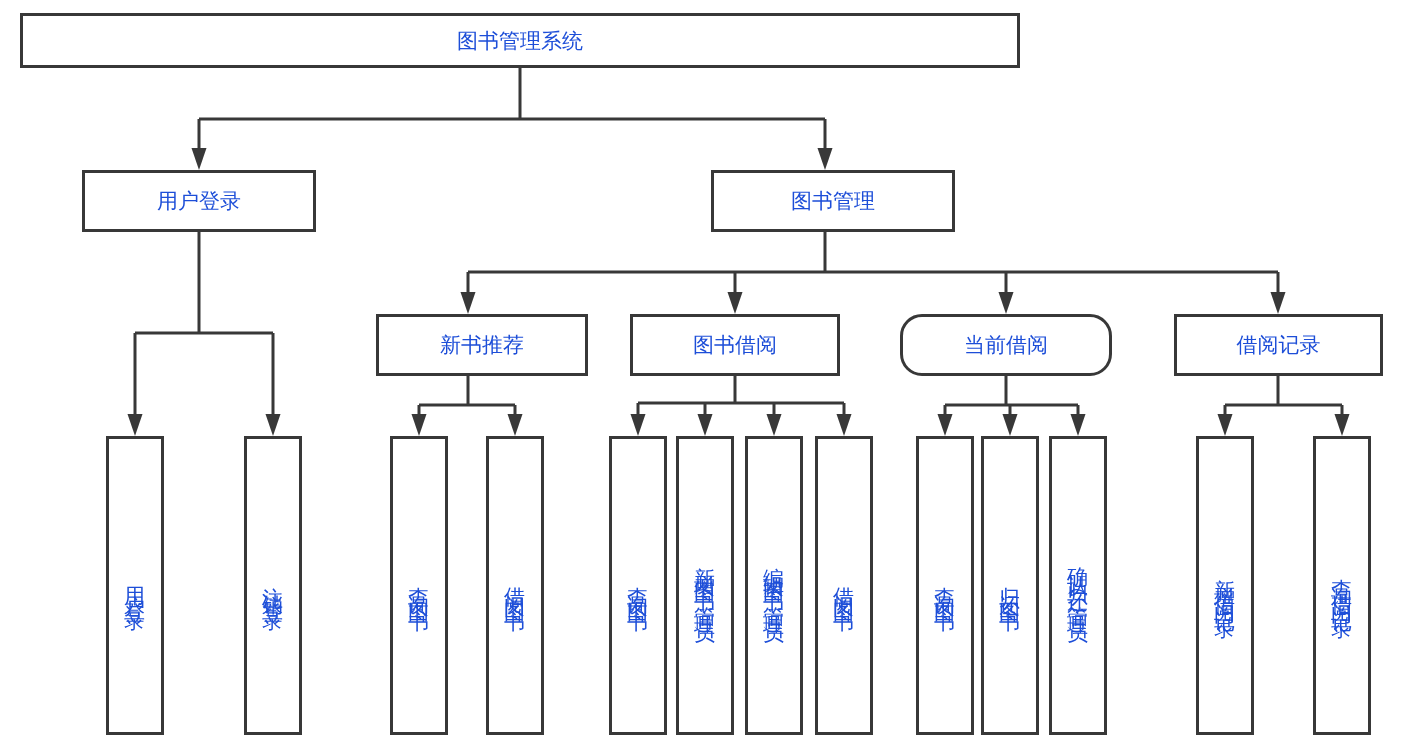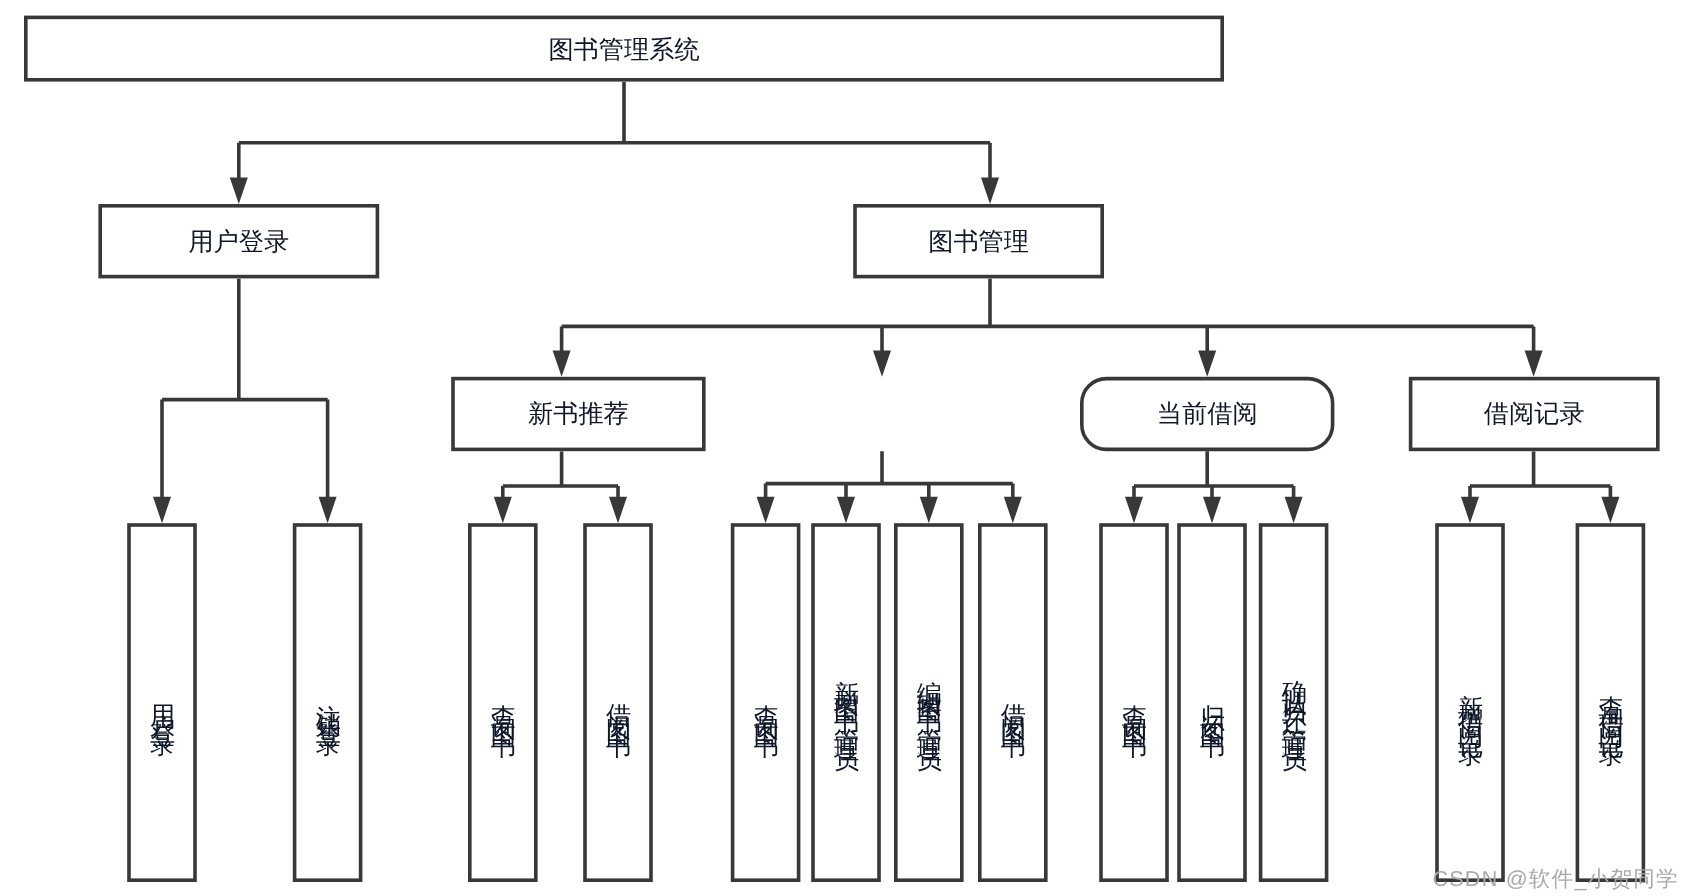--- a/index.html
+++ b/index.html
@@ -12,36 +12,36 @@
   }
   #connectors{position:absolute;left:0;top:0;width:1405px;height:747px;}
   .box{
     position:absolute;
     box-sizing:border-box;
     background:#ffffff;
     border:3px solid #383838;
     display:flex;
     align-items:center;
     justify-content:center;
-    color:#0f172a;
+    color:#1d4ed8;
     font-size:21px;
     text-align:center;
     z-index:2;
   }
   .leaf span{
     writing-mode:vertical-rl;
     text-orientation:mixed;
     letter-spacing:8px;
     line-height:1.1;
   }
   
   #root-box{left:20px;top:13px;width:1000px;height:55px;}
   
   #n-user-login{left:82px;top:170px;width:234px;height:62px;}
-  #n-book-mgmt{left:711px;top:170px;width:209px;height:62px;}
+  #n-book-mgmt{left:711px;top:170px;width:244px;height:62px;}
   
   #n-new-book{left:376px;top:314px;width:212px;height:62px;}
   #n-borrow{left:630px;top:314px;width:210px;height:62px;}
   #n-current{left:900px;top:314px;width:212px;height:62px;border-radius:22px;}
   #n-records{left:1174px;top:314px;width:209px;height:62px;}
   
   .leaf{top:436px;width:58px;height:299px;}
   #l-a1{left:106px;} #l-a2{left:244px;}
   #l-b1{left:390px;} #l-b2{left:486px;}
   #l-c1{left:609px;} #l-c2{left:676px;} #l-c3{left:745px;} #l-c4{left:815px;}
@@ -102,20 +102,23 @@
   <div id="n-user-login" class="box">
     <span>用户登录</span>
   </div>
   <div id="n-book-mgmt" class="box">
     <span>图书管理</span>
   </div>
 
   <div id="n-new-book" class="box">
     <span>新书推荐</span>
   </div>
+  <div id="n-borrow" class="box">
+    <span>图书借阅</span>
+  </div>
   <div id="n-current" class="box">
     <span>当前借阅</span>
   </div>
   <div id="n-records" class="box">
     <span>借阅记录</span>
   </div>
 
   <div id="l-a1" class="box leaf">
     <span>用户登录</span>
   </div>
@@ -153,15 +156,14 @@
     <span>确认归还（管理员）</span>
   </div>
 
   <div id="l-e1" class="box leaf">
     <span>新增借阅记录</span>
   </div>
   <div id="l-e2" class="box leaf">
     <span>查询借阅记录</span>
   </div>
 
-  <div id="watermark">CSDN @软件_小贺同学</div>
 
 </div>
 
 </body></html>

